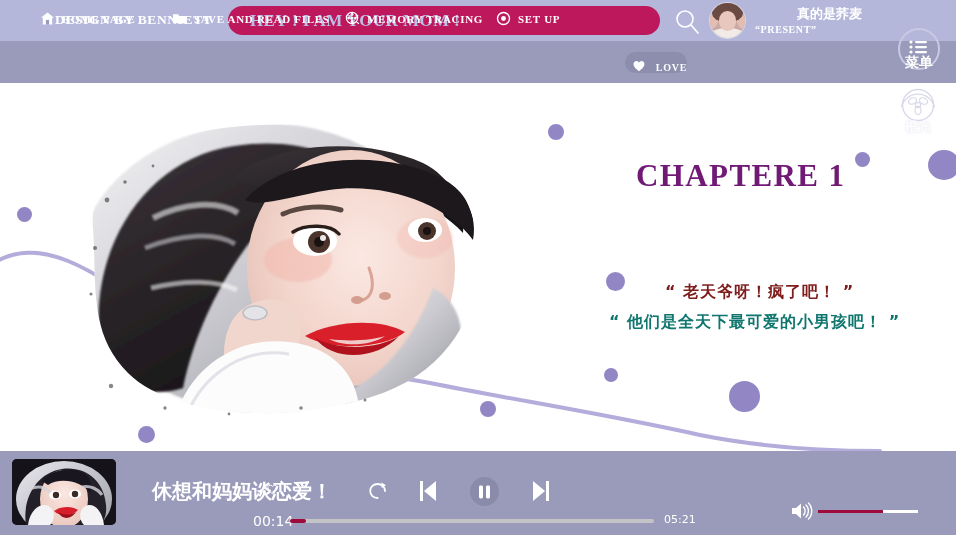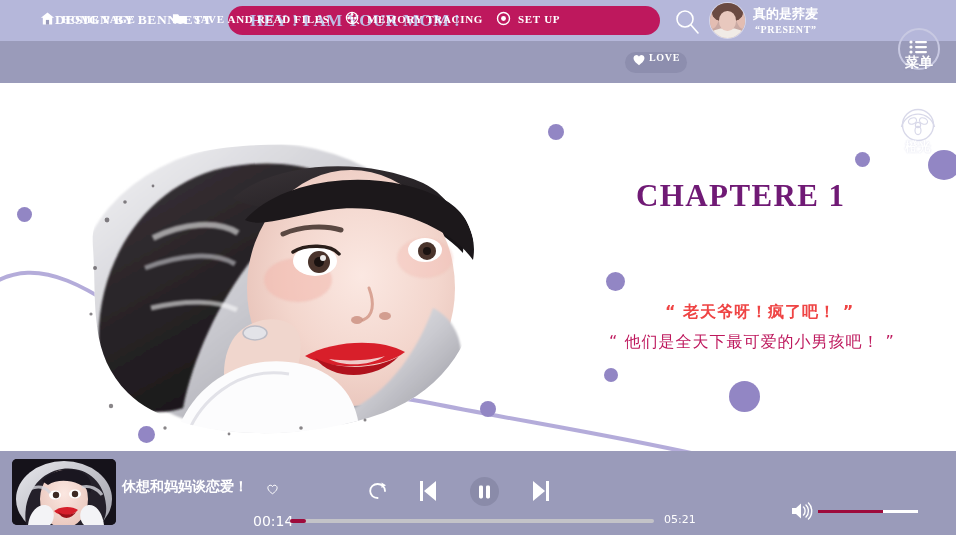--- a/index.html
+++ b/index.html
@@ -86,21 +86,21 @@
     transform: rotate(18deg);
   }
   .avatar .av-arm-r {
     position: absolute; right: 0px; top: 6px;
     width: 9px; height: 20px;
     background: #e3bdb2;
     border-radius: 45%;
     transform: rotate(-18deg);
   }
   .user-name {
-    position: absolute; left: 753px; top: 5px;
+    position: absolute; left: 797px; top: 5px;
     font-family: "DejaVu Sans", sans-serif;
     font-weight: bold;
     font-size: 13px;
     color: #ffffff;
     white-space: nowrap;
   }
   .user-sub {
     position: absolute; left: 755px; top: 24px;
     font-family: "Liberation Serif", serif;
     font-weight: bold;
@@ -128,22 +128,22 @@
     font-size: 11px;
     letter-spacing: 0.7px;
     color: #ffffff;
   }
   .nav-ico { width: 15px; height: 15px; display: block; }
   .love-pill {
     position: absolute; left: 625px; top: 52px;
     width: 62px; height: 21px;
     background: #8d8eae;
     border-radius: 11px;
-    display: flex; align-items: flex-start;
-    gap: 2px;
+    display: flex; align-items: flex-end;
+    gap: 9px;
     padding-left: 7px;
   }
   .love-pill .lbl {
     font-family: "Liberation Serif", serif;
     font-weight: bold;
     font-size: 10px;
     letter-spacing: 0.7px;
     color: #ffffff;
   }
 
@@ -169,21 +169,20 @@
     color: #ffffff;
     text-shadow: 0 0 2px rgba(150,150,180,0.5);
   }
 
   
   .stage {
     position: absolute; left: 0; top: 83px;
     width: 956px; height: 368px;
     background: #ffffff;
     overflow: hidden;
-    margin-top: 20px;
   }
 
   
   .logo-badge {
     position: absolute; left: 894px; top: 5px;
     width: 48px; height: 54px;
     opacity: 0.55;
   }
   .logo-badge .logo-text {
     position: absolute; left: 0; top: 30px;
@@ -215,30 +214,30 @@
     letter-spacing: 1.4px;
     color: #701a75;
     white-space: nowrap;
   }
   .quote1 {
     position: absolute; left: 665px; top: 199px;
     font-family: "DejaVu Sans", sans-serif;
     font-weight: bold;
     font-size: 16px;
     letter-spacing: 1px;
-    color: #ef4444;
+    color: #7f1d1d;
     white-space: nowrap;
   }
   .quote2 {
     position: absolute; left: 609px; top: 229px;
     font-family: "DejaVu Sans", sans-serif;
-    font-weight: normal;
+    font-weight: bold;
     font-size: 16px;
     letter-spacing: 1px;
-    color: #be185d;
+    color: #0f766e;
     white-space: nowrap;
   }
 
   .dot {
     position: absolute;
     border-radius: 50%;
     background: #9286c4;
   }
 
   
@@ -248,24 +247,24 @@
     background: #9a9bba;
   }
   .album {
     position: absolute; left: 12px; top: 8px;
     width: 104px; height: 66px;
     border-radius: 5px;
     overflow: hidden;
     background: #2c2a30;
   }
   .song-title {
-    position: absolute; left: 122px; top: 478px;
+    position: absolute; left: 152px; top: 478px;
     font-family: Liberation Sans, sans-serif;
     font-weight: bold;
-    font-size: 14px;
+    font-size: 20px;
     color: #ffffff;
     white-space: nowrap;
   }
   .song-heart {
     position: absolute; left: 266px; top: 481px;
     width: 13px; height: 12px;
   }
   .song-sub {
     position: absolute; left: 136px; top: 501px;
     font-family: "Liberation Serif", serif;

